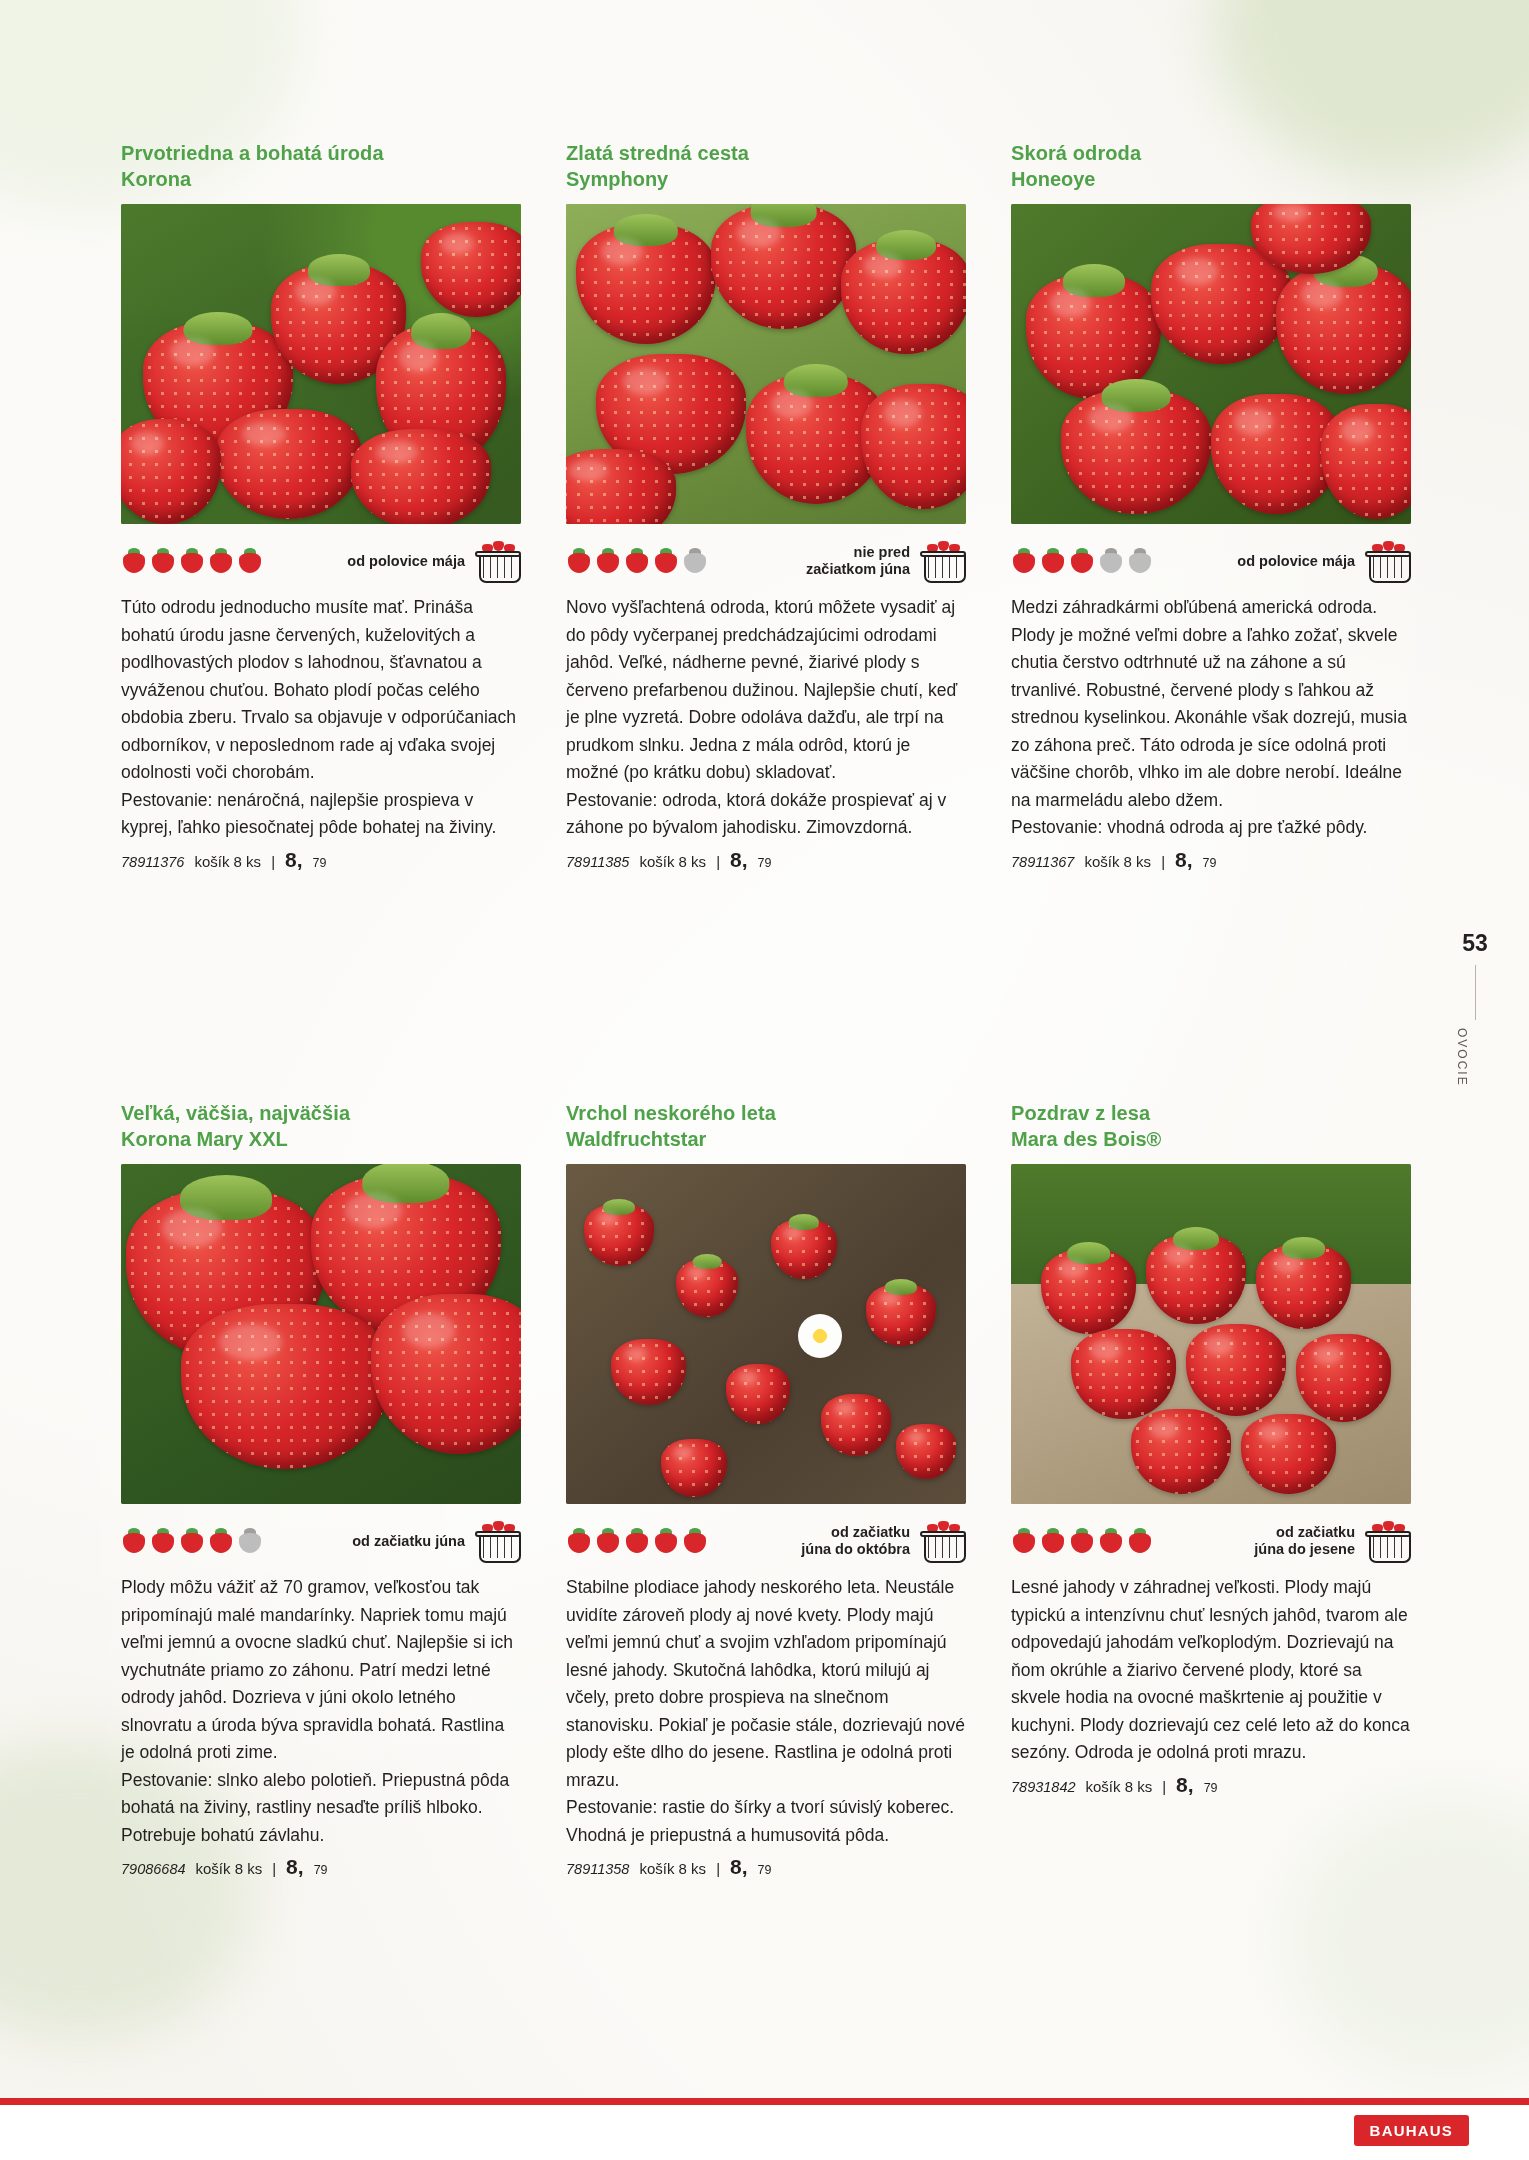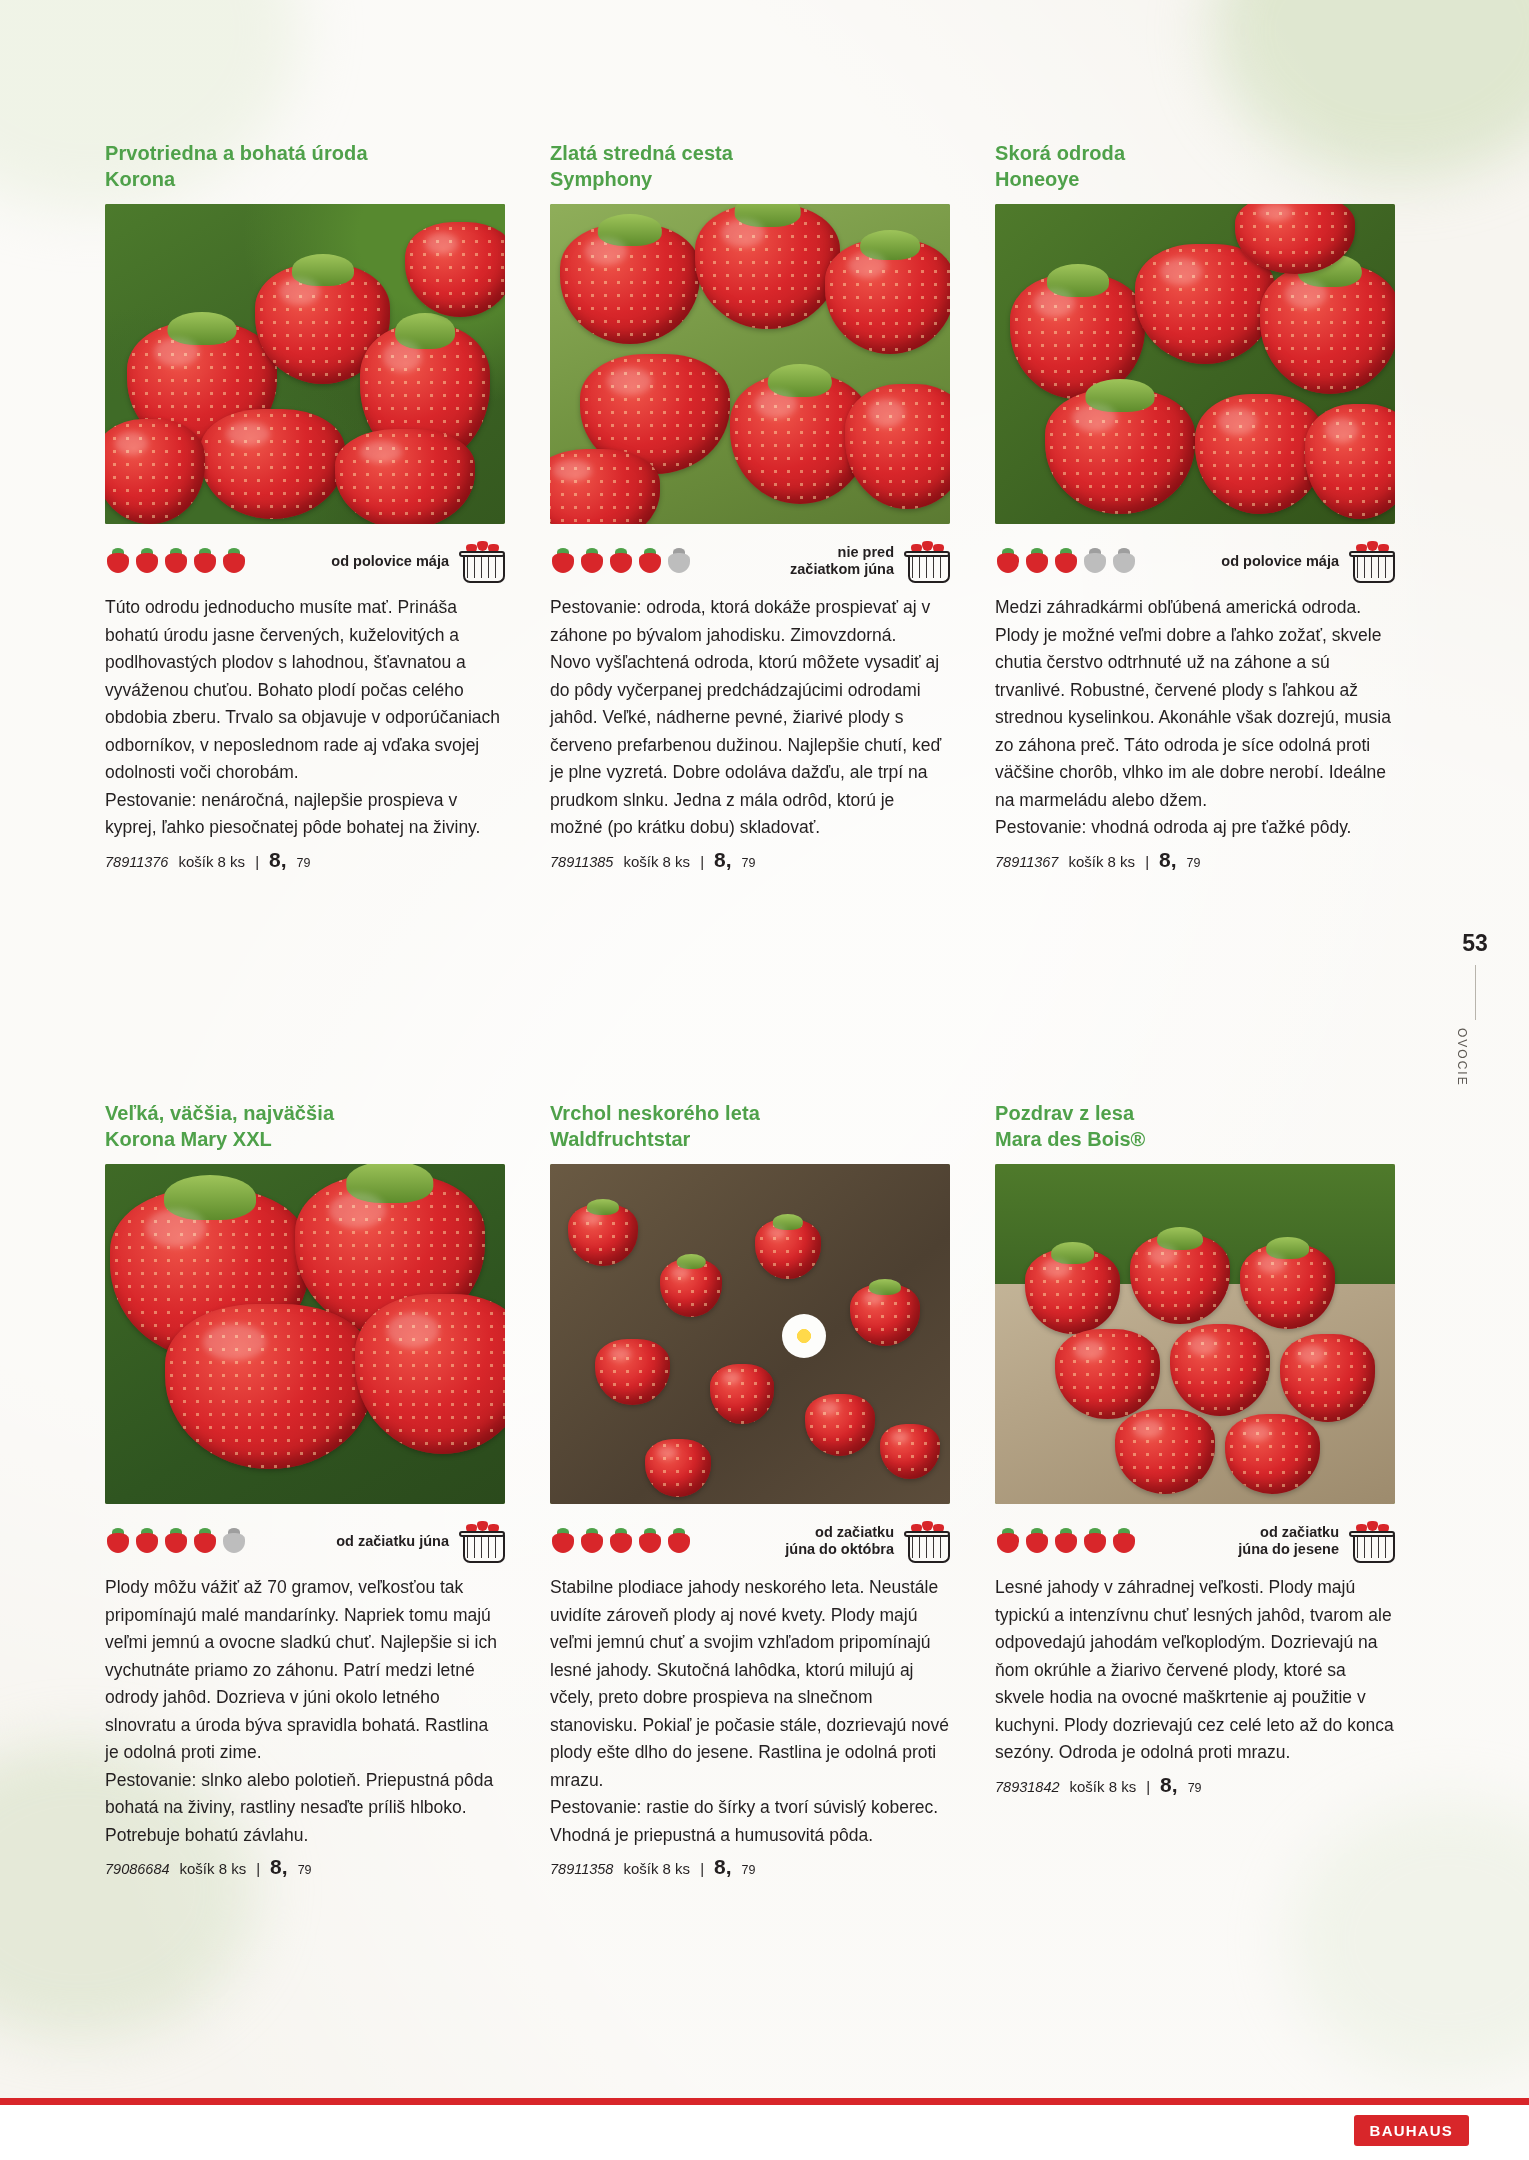--- a/index.html
+++ b/index.html
@@ -19,21 +19,21 @@
   .blob.br{right:-80px;bottom:80px;width:320px;height:280px;background:rgba(208,221,188,.45);}
   .paper-noise{position:absolute;inset:0;background:
      radial-gradient(circle at 20% 30%, rgba(255,255,255,.5) 0 40%, rgba(0,0,0,0) 60%),
      radial-gradient(circle at 80% 70%, rgba(255,255,255,.45) 0 40%, rgba(0,0,0,0) 60%);
      pointer-events:none;}
 
   .page{position:absolute;inset:0;}
 
   .grid{
     position:absolute;
-    left:105px;top:140px;
+    left:121px;top:140px;
     width:1300px;
     display:grid;
     grid-template-columns:repeat(3, 400px);
     column-gap:45px;
     row-gap:0px;
   }
 
   .card{width:400px;position:relative;}
 
   .kicker{
@@ -298,22 +298,22 @@
 začiatkom júna</div>
         <div class="basket-icon">
           <span class="b1"></span>
             <span class="b2"></span>
             <span class="b3"></span>
           <span class="rim"></span>
             <span class="body"></span>
         </div>
       </div>
       <div class="desc">
+        <p>Novo vyšľachtená odroda, ktorú môžete vysadiť aj do pôdy vyčerpanej predchádzajúcimi odrodami jahôd. Veľké, nádherne pevné, žiarivé plody s červeno prefarbenou dužinou. Najlepšie chutí, keď je plne vyzretá. Dobre odoláva dažďu, ale trpí na prudkom slnku. Jedna z mála odrôd, ktorú je možné (po krátku dobu) skladovať.</p>
         <p><span class="lbl">Pestovanie:</span><span> odroda, ktorá dokáže prospievať aj v záhone po bývalom jahodisku. Zimovzdorná.</span></p>
-        <p>Novo vyšľachtená odroda, ktorú môžete vysadiť aj do pôdy vyčerpanej predchádzajúcimi odrodami jahôd. Veľké, nádherne pevné, žiarivé plody s červeno prefarbenou dužinou. Najlepšie chutí, keď je plne vyzretá. Dobre odoláva dažďu, ale trpí na prudkom slnku. Jedna z mála odrôd, ktorú je možné (po krátku dobu) skladovať.</p>
       </div>
       <div class="artline">
         <span class="art">78911385</span>
         <span class="pack">košík 8 ks</span>
         <span class="sep">|</span>
         <span class="price">8,</span>
           <sup>79</sup>
       </div>
     </div>
 

